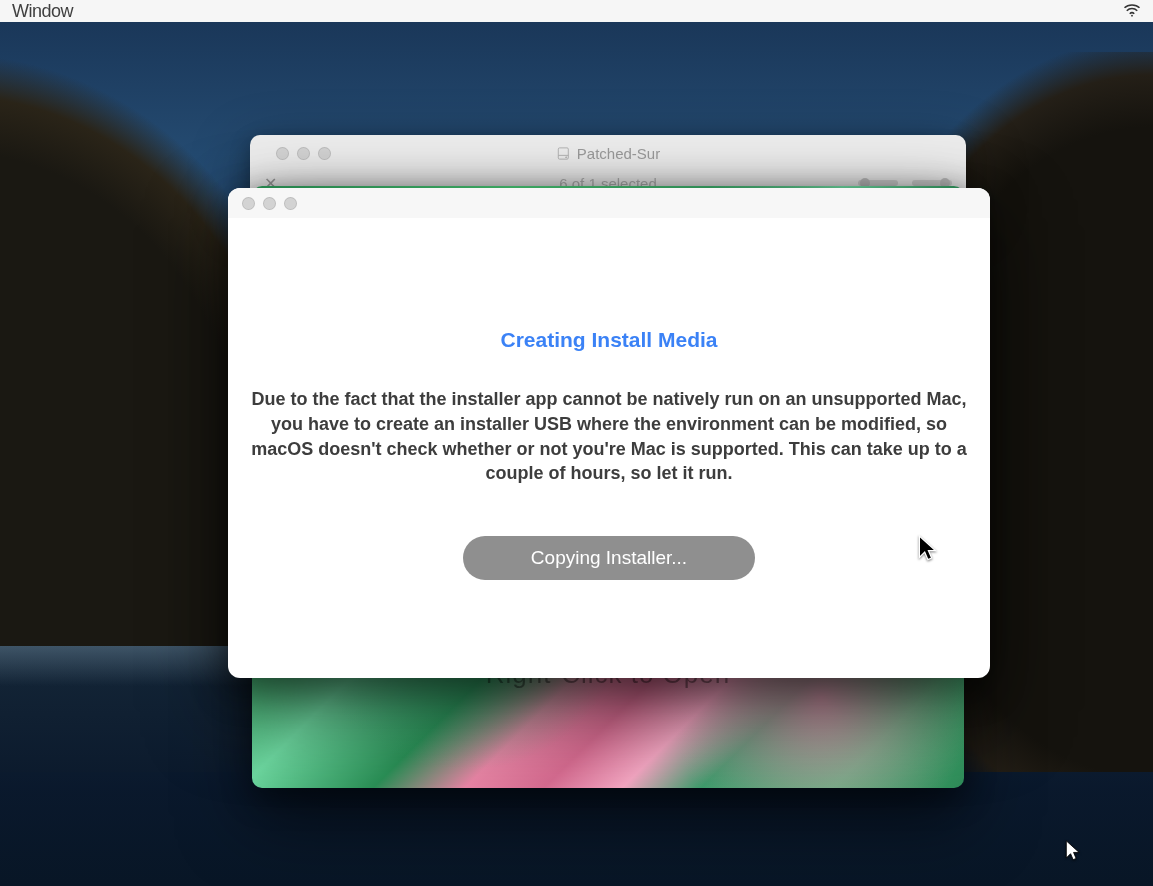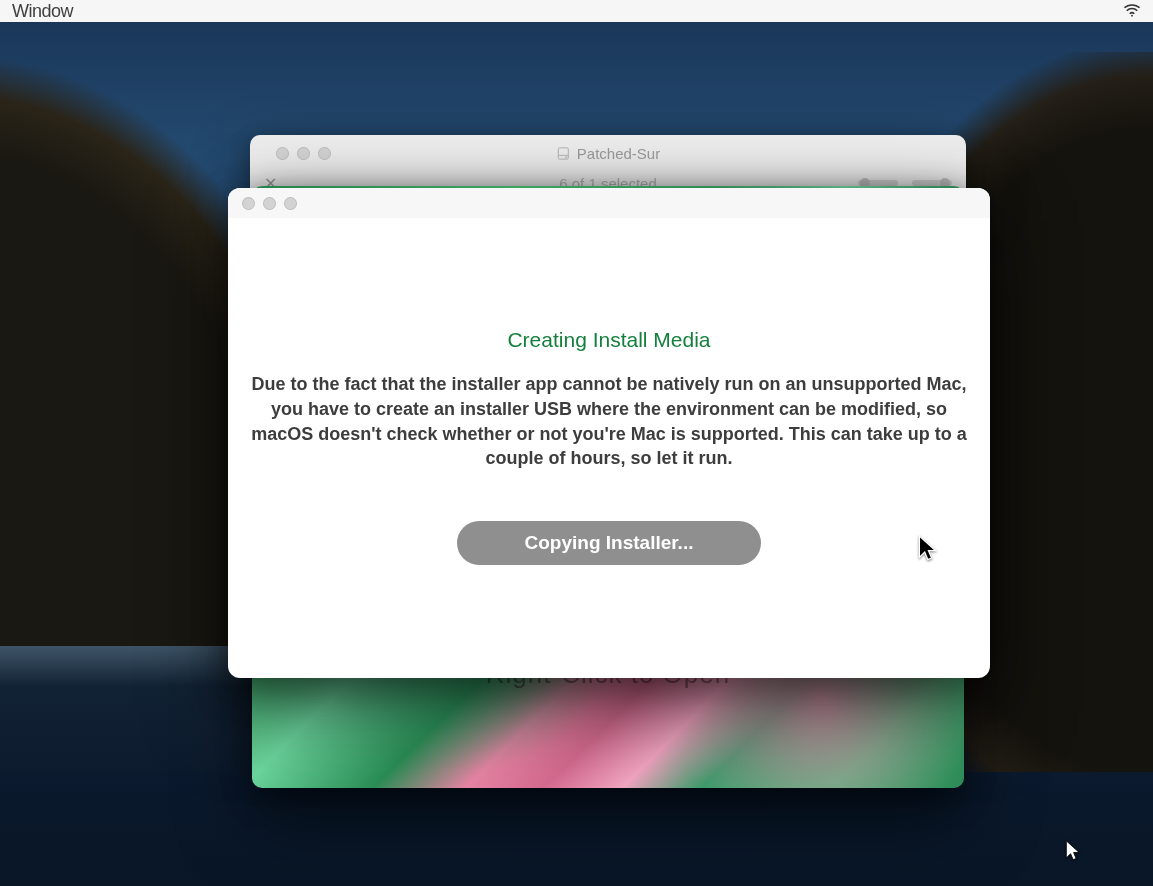--- a/index.html
+++ b/index.html
@@ -254,41 +254,41 @@
       background: #f7f7f7;
     }
 
     .main-content {
       padding: 110px 20px 0 20px;
       text-align: center;
     }
 
     .main-heading {
       font-size: 21px;
-      font-weight: 400;
-      color: #15803d;
-      margin-bottom: 20px;
+      font-weight: 700;
+      color: #3b82f6;
+      margin-bottom: 35px;
     }
 
     .main-body {
       font-size: 18px;
       line-height: 1.38;
       color: #3d3d3d;
       max-width: 720px;
       margin: 0 auto 50px auto;
       font-weight: 700;
     }
 
     .progress-button {
       display: inline-flex;
       justify-content: center;
       background: #8f8f8f;
       color: #ffffff;
       font-size: 19px;
-      font-weight: 700;
+      font-weight: 400;
       padding: 11px 68px;
       border-radius: 22px;
       border: none;
     }
 
     
     .cursor-a {
       position: absolute;
       top: 535px;
       left: 917px;

